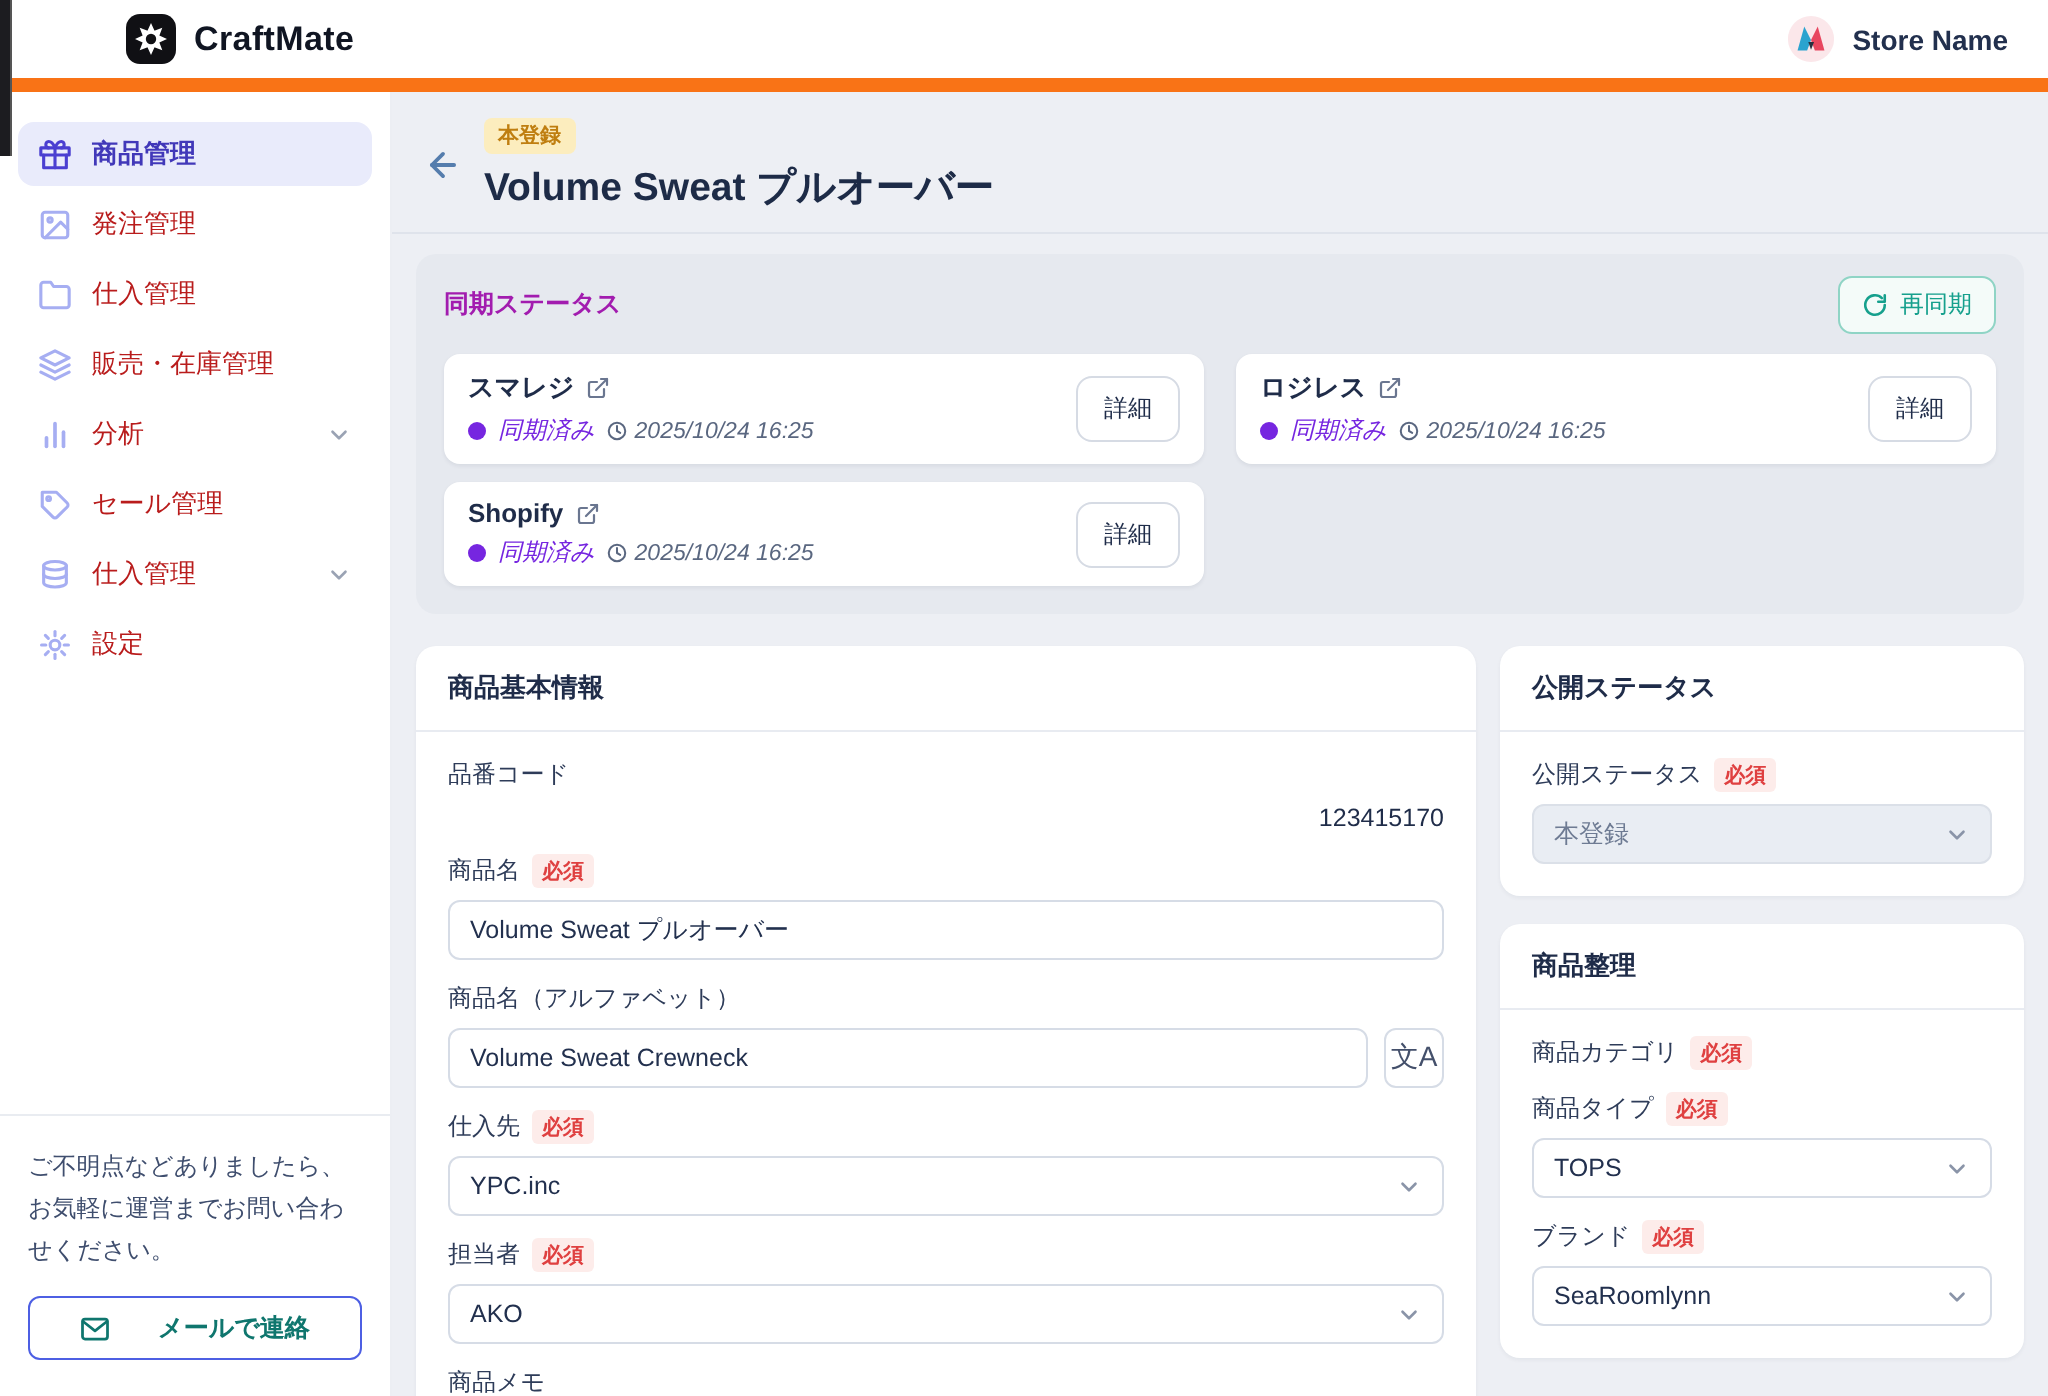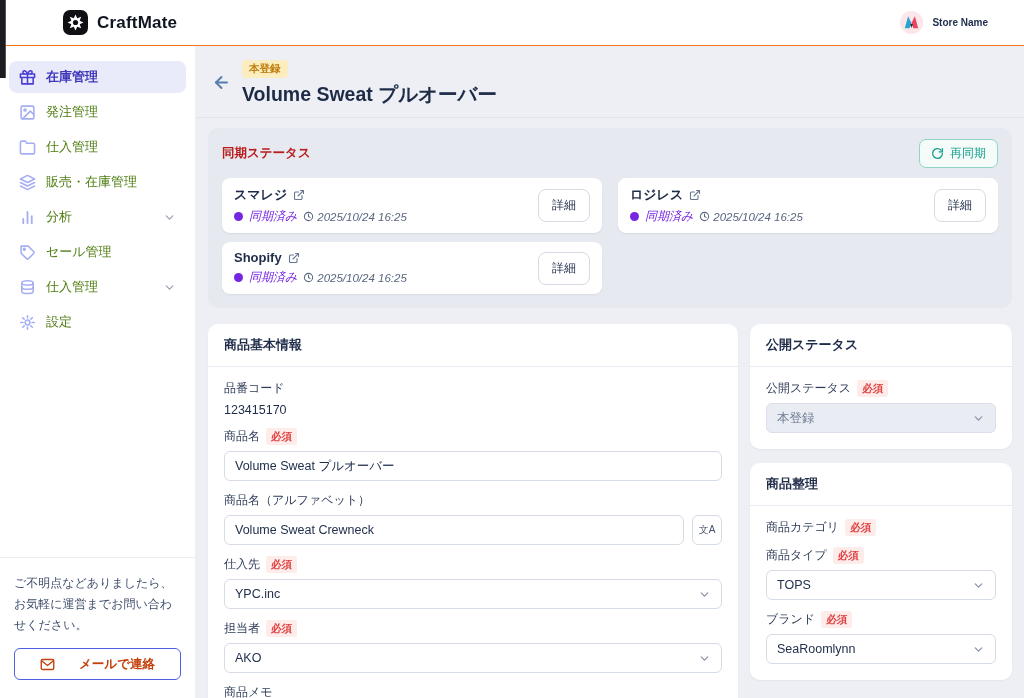--- a/index.html
+++ b/index.html
@@ -2,56 +2,56 @@
 <html><head>
 <meta charset="utf-8">
 <style>
   * { box-sizing: border-box; margin: 0; padding: 0; }
   html,body { background:#d7dae0; }
   body { font-family:"Liberation Sans", sans-serif; }
   .app { position:relative; width:1024px; height:698px; background:#edeff4; overflow:hidden; margin:0 auto; }
   .edge-strip { position:absolute; left:0; top:0; width:6px; height:78px; background:#1c1c20; z-index:30; border-right:1px solid #555; }
 
   
-  .topbar { height:46px; background:#fff; border-bottom:1px solid #f97316; display:flex; align-items:center; justify-content:space-between; padding:0 36px 0 62px; position:relative; z-index:5; }
+  .topbar { height:46px; background:#fff; border-bottom:7px solid #f97316; display:flex; align-items:center; justify-content:space-between; padding:0 20px 0 62px; position:relative; z-index:5; }
   .brand { display:flex; align-items:center; gap:8px; }
   .brand-mark { width:27px; height:27px; }
   .brand-name { font-size:17px; font-weight:bold; color:#101522; letter-spacing:.2px; }
   .store { display:flex; align-items:center; gap:8px; }
-  .store-name { font-size:10px; font-weight:bold; color:#22304e; }
+  .store-name { font-size:14px; font-weight:bold; color:#22304e; }
 
   .body { display:flex; height:652px; }
 
   
   .sidebar { width:196px; background:#fff; border-right:1px solid #eceef3; display:flex; flex-direction:column; justify-content:space-between; flex:none; }
   .side-nav { padding-top:12px; }
-  .side-item { display:flex; align-items:center; gap:10px; margin:3px 9px; padding:7px 10px; border-radius:8px; color:#4d7c0f; font-size:13px; cursor:pointer; }
+  .side-item { display:flex; align-items:center; gap:10px; margin:3px 9px; padding:7px 10px; border-radius:8px; color:#b91c1c; font-size:13px; cursor:pointer; }
   .side-item svg { width:17px; height:17px; flex:none; }
   .side-item .chev { margin-left:auto; width:13px; height:13px; color:#9aa3b4; }
   .side-item.active { background:#e9ebfb; color:#4138b9; font-weight:bold; }
   .side-item.active svg { color:#4a3fd1; }
   .side-item:not(.active) svg.licon { color:#a6aef2; }
   .sidebar-foot { border-top:1px solid #e9ecf1; padding:15px 14px 18px; }
   .help-text { font-size:12px; color:#3f4e6e; line-height:1.75; margin-bottom:12px; }
-  .contact-btn { width:100%; height:32px; border:1px solid #4d5fe3; color:#c2410c; background:#fff; border-radius:6px; font-size:12.5px; font-weight:bold; display:flex; align-items:center; justify-content:center; gap:24px; cursor:pointer; font-family:inherit; }
+  .contact-btn { width:100%; height:32px; border:1px solid #4d5fe3; color:#0f766e; background:#fff; border-radius:6px; font-size:12.5px; font-weight:bold; display:flex; align-items:center; justify-content:center; gap:24px; cursor:pointer; font-family:inherit; }
   .contact-btn svg { width:15px; height:15px; }
 
   
   .main { flex:1; padding:8px 12px; overflow:hidden; position:relative; }
   .page-head { display:flex; gap:11px; padding:4px 4px 0; }
   .back-btn { background:none; border:none; color:#557dad; margin-top:15px; cursor:pointer; height:20px; }
   .back-btn svg { width:19px; height:19px; }
   .badge { display:inline-block; background:#fcedbe; color:#bf7e10; font-size:10.5px; font-weight:bold; padding:2px 7px; border-radius:4px; }
   .page-title { font-size:19.5px; font-weight:bold; color:#1d2b47; margin-top:3px; }
   .head-divider { border:none; border-top:1px solid #dfe3eb; margin:9px -12px 10px; }
 
   
   .sync-panel { background:#e6e9ef; border-radius:10px; padding:11px 14px 14px; }
   .sync-head { display:flex; justify-content:space-between; align-items:center; margin-bottom:10px; }
-  .sync-title { font-size:12.5px; font-weight:bold; color:#b91c1c; }
+  .sync-title { font-size:12.5px; font-weight:bold; color:#a21caf; }
   .resync-btn { display:flex; gap:6px; align-items:center; background:#f4fbf9; border:1px solid #8fd4c5; color:#16a08d; font-size:12px; border-radius:7px; padding:5px 11px; cursor:pointer; font-family:inherit; }
   .resync-btn svg { width:13px; height:13px; }
   .sync-grid { display:grid; grid-template-columns:1fr 1fr; gap:9px 16px; }
   .sync-card { background:#fff; border-radius:8px; padding:8px 12px; display:flex; justify-content:space-between; align-items:center; box-shadow:0 1px 2px rgba(20,30,60,.07); }
   .sync-name { font-size:13px; font-weight:bold; color:#1f2c49; display:flex; gap:6px; align-items:center; }
   .sync-name svg { width:12px; height:12px; color:#6a7690; cursor:pointer; }
   .sync-status { display:flex; gap:6px; align-items:center; margin-top:4px;font-style:italic; }
   .dot { width:9px; height:9px; border-radius:50%; background:#7626e0; }
   .status-txt { color:#7626e0; font-size:12px; }
   .sync-time { color:#5a6780; font-size:11.5px; display:flex; gap:3px; align-items:center; }
@@ -61,28 +61,28 @@
   
   .columns { display:flex; gap:12px; margin-top:16px; align-items:flex-start; }
   .col-left { flex:1; display:flex; flex-direction:column; gap:16px; }
   .col-right { width:262px; flex:none; display:flex; flex-direction:column; gap:14px; }
   .card { background:#fff; border-radius:10px; box-shadow:0 1px 2px rgba(20,30,60,.05); }
   .card-head { padding:12px 16px; border-bottom:1px solid #e8ebf1; font-size:13px; font-weight:bold; color:#1f2c49; }
   .card-body { padding:13px 16px 16px; }
   .f-label { font-size:12px; color:#2e3c59; display:flex; align-items:center; gap:6px; margin:11px 0 6px; }
   .f-label.first { margin-top:0; }
   .req-badge { background:#fdecea; color:#df4040; font-size:10.5px; padding:1.5px 5px; border-radius:3px; font-weight:bold; }
-  .value-text { font-size:12.5px; color:#1f2c49; }
+  .value-text { font-size:12.5px; color:#1f2c49;text-align:right; }
   .text-input { width:100%; height:30px; border:1px solid #d6dce6; border-radius:6px; padding:0 10px; font-size:12.5px; color:#22304e; background:#fff; font-family:inherit; }
   .select { height:30px; border:1px solid #d6dce6; border-radius:6px; padding:0 10px; font-size:12.5px; color:#22304e; background:#fff; display:flex; align-items:center; justify-content:space-between; cursor:pointer; }
   .select svg { width:13px; height:13px; color:#8a94a8; }
   .select.disabled { background:#e9edf3; color:#6e7b93; border-color:#dbe0e8; cursor:default; }
   .alpha-row { display:flex; gap:8px; align-items:flex-start; }
   .alpha-row .text-input { flex:1; }
-  .translate-btn { width:30px; height:30px; border:1px solid #d6dce6; border-radius:6px; background:#fff; color:#44506b; font-size:10px; display:flex; align-items:center; justify-content:center; cursor:pointer; flex:none; font-family:inherit; }
+  .translate-btn { width:30px; height:30px; border:1px solid #d6dce6; border-radius:6px; background:#fff; color:#44506b; font-size:14px; display:flex; align-items:center; justify-content:center; cursor:pointer; flex:none; font-family:inherit; }
 </style>
 </head>
 <body>
 
 <div class="app">
   <div class="edge-strip"></div>
 
   <header class="topbar">
     <div class="brand">
       <svg class="brand-mark" viewBox="0 0 27 27">
@@ -109,21 +109,21 @@
     <aside class="sidebar">
       <nav class="side-nav">
         <div class="side-item active">
           <svg class="licon" viewBox="0 0 24 24" fill="none" stroke="currentColor" stroke-width="2.2" stroke-linecap="round" stroke-linejoin="round">
               <path d="M20 12v9H4v-9"></path>
               <path d="M2 7h20v5H2z"></path>
               <path d="M12 7v14"></path>
               <path d="M12 7s-1.8-4.5-4.5-4.5S5 7 7.5 7"></path>
               <path d="M12 7s1.8-4.5 4.5-4.5S19 7 16.5 7"></path>
             </svg>
-          <span>在庫管理</span>
+          <span>商品管理</span>
         </div>
         <div class="side-item">
           <svg class="licon" viewBox="0 0 24 24" fill="none" stroke="currentColor" stroke-width="2.2" stroke-linecap="round" stroke-linejoin="round">
               <rect x="3" y="3" width="18" height="18" rx="2"></rect>
               <circle cx="8.5" cy="8.5" r="1.5"></circle>
               <path d="M21 15l-5-5L5 21"></path>
             </svg>
           <span>発注管理</span>
         </div>
         <div class="side-item">

